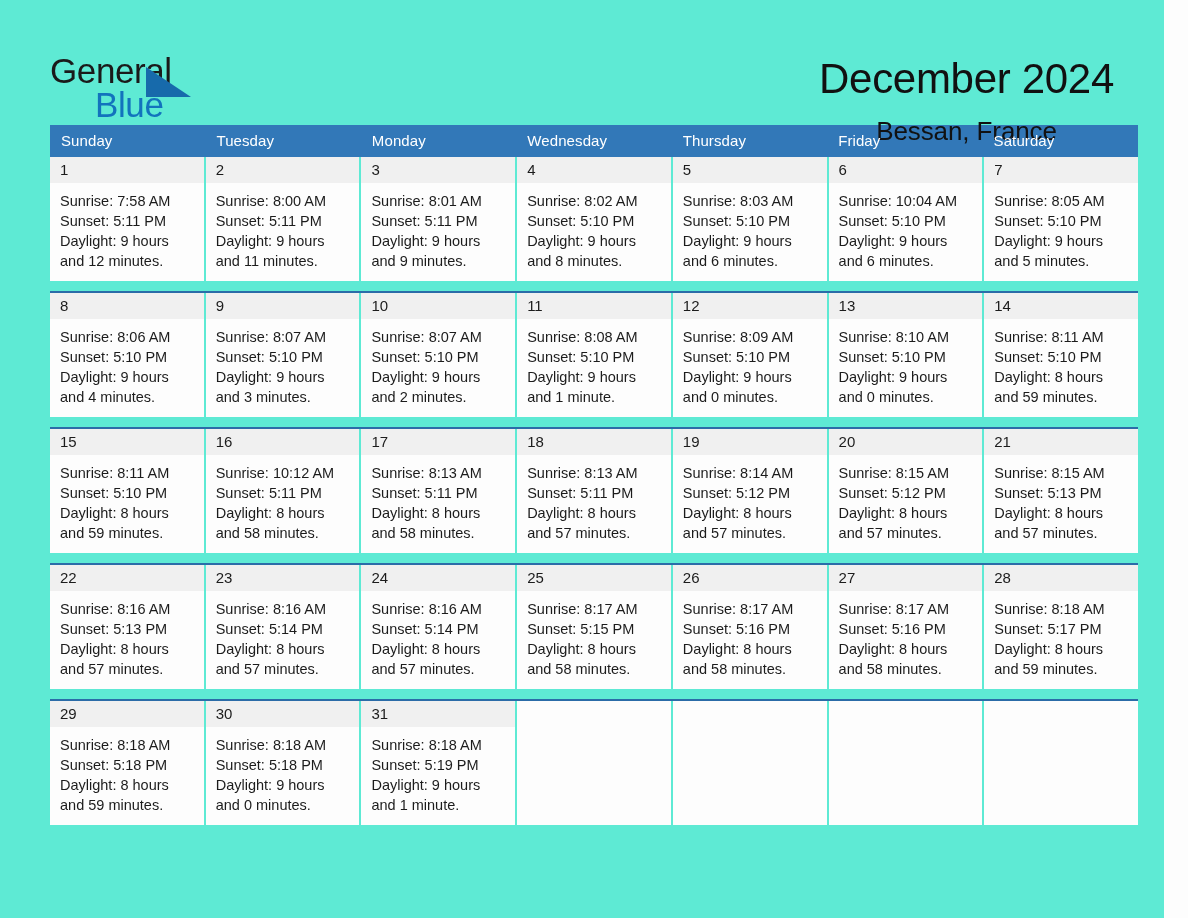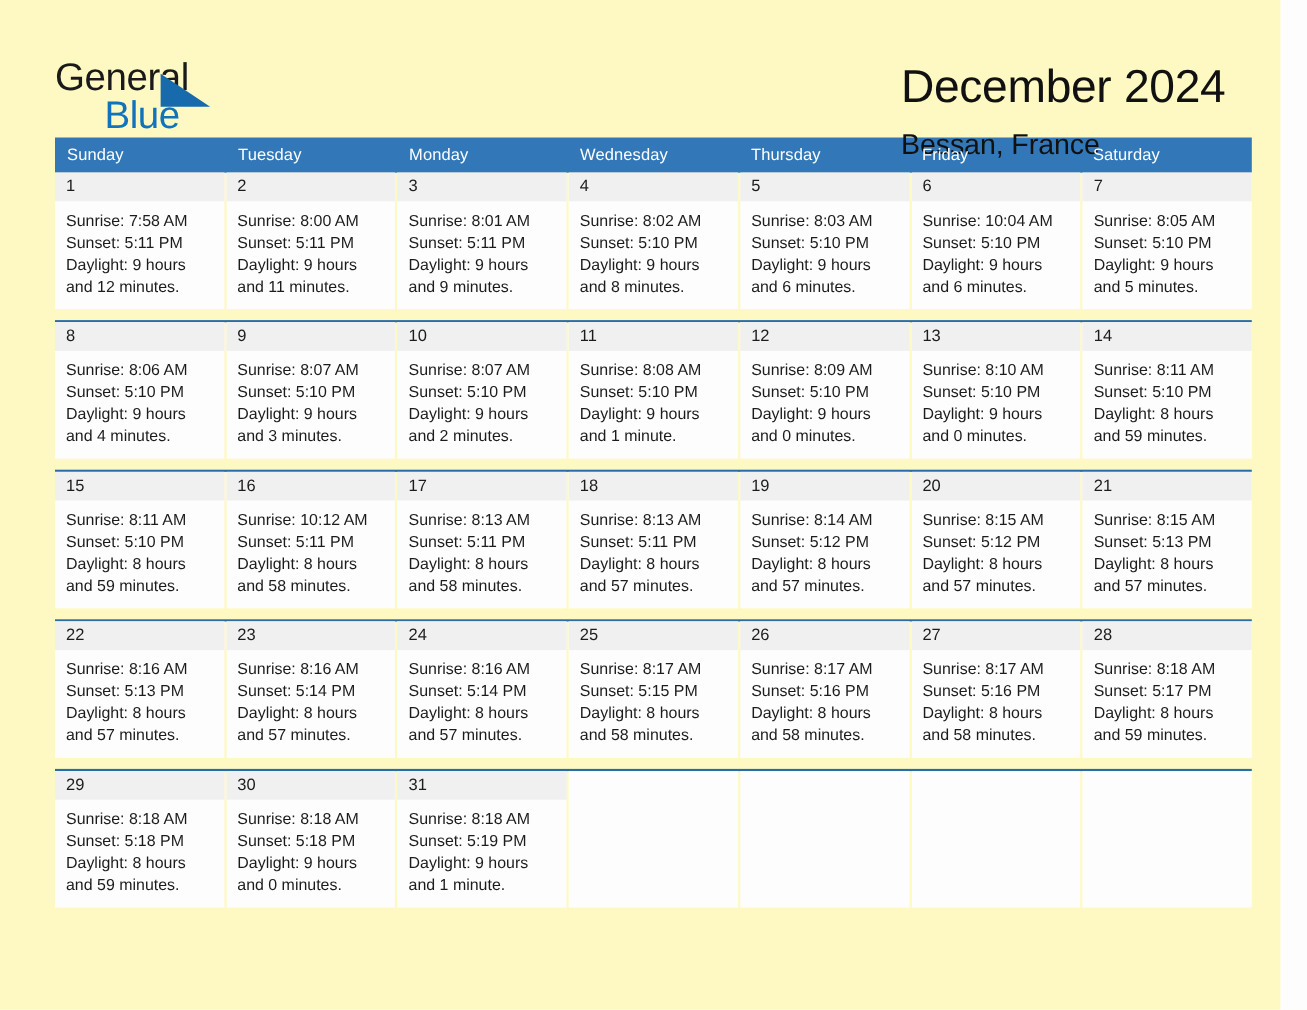--- a/index.html
+++ b/index.html
@@ -9,21 +9,21 @@
     height: 918px;
     background: #fdfdfd;
     font-family: "Liberation Sans", sans-serif;
     -webkit-font-smoothing: antialiased;
   }
 
   .page {
     position: relative;
     width: 1164px;
     height: 918px;
-    background: #fef9c3;
+    background: #5eead4;
     padding: 0;
   }
 
   
   .header {
     display: flex;
     align-items: flex-start;
     justify-content: space-between;
     padding: 52px 50px 0 50px;
     height: 108px;
@@ -55,21 +55,21 @@
   .logo-blue {
     font-size: 35px;
     color: #1273bd;
     line-height: 36px;
     display: block;
     margin-left: 45px;
     margin-top: -3px;
     letter-spacing: -0.4px;
   }
 
-  .titles { text-align: left; padding-top: 2px; }
+  .titles { text-align: center; padding-top: 2px; }
   .month-title {
     font-size: 42px;
     font-weight: 400;
     color: #111;
     line-height: 50px;
     letter-spacing: -0.3px;
   }
   .location {
     font-size: 26px;
     font-weight: 400;

